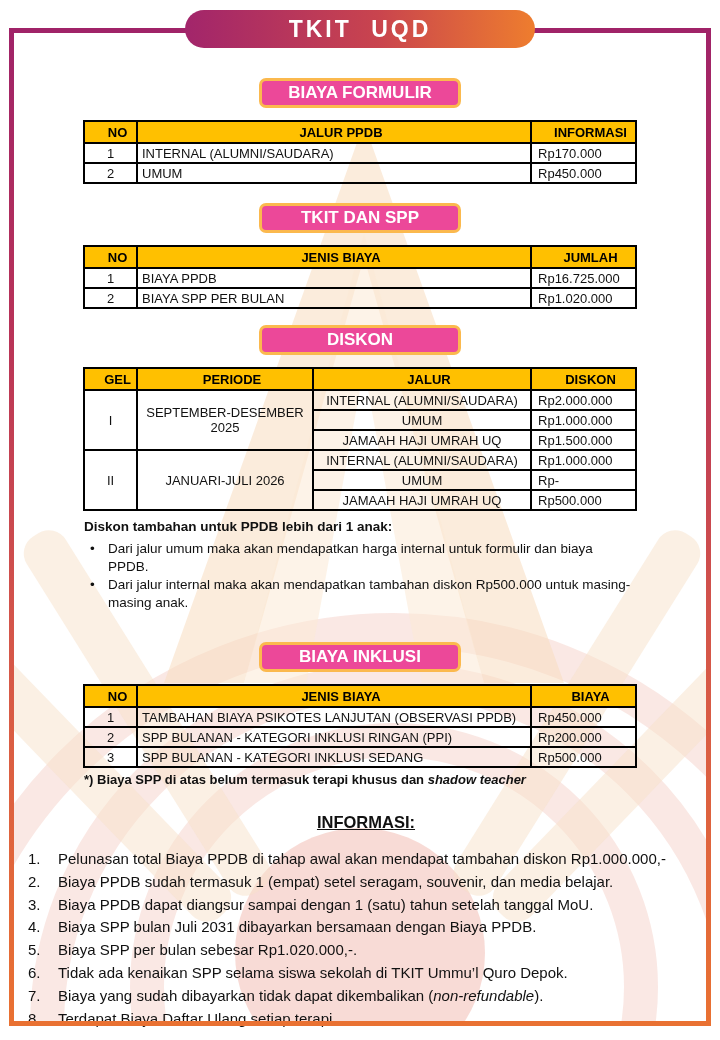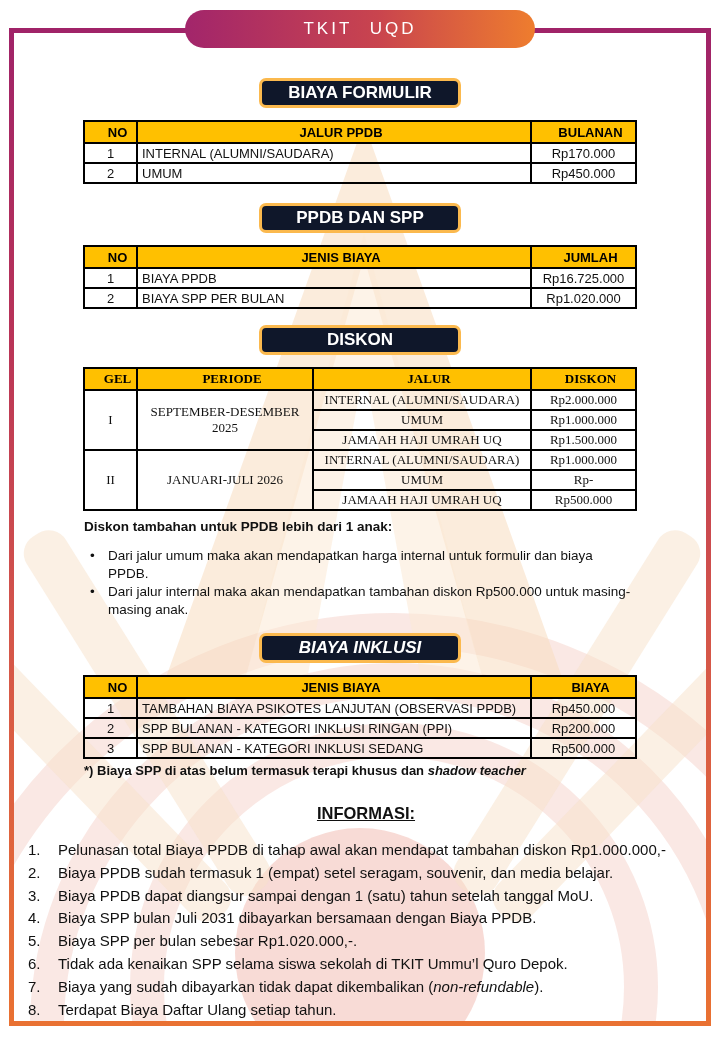--- a/index.html
+++ b/index.html
@@ -38,68 +38,68 @@
   .ring2{width:660px;height:660px;left:16px;top:630px;}
   .ring3{width:880px;height:880px;left:-94px;top:580px;}
   .disc{position:absolute;border-radius:50%;background:#F3BDB5;opacity:.55;width:250px;height:250px;left:221px;top:795px;}
 
   
   .pill{
     position:absolute;left:185px;top:10px;width:350px;height:38px;z-index:4;
     background:linear-gradient(to right,#A2256B 0%,#C9444E 55%,#EE7D2E 100%);
     border-radius:19px;display:flex;align-items:center;justify-content:center;
   }
-  .pill span{color:#fff;font-weight:normal;font-size:17px;letter-spacing:3px;word-spacing:10px;}
+  .pill span{color:#fff;font-weight:bold;font-size:23px;letter-spacing:3px;word-spacing:10px;}
 
   
   .content{position:absolute;left:0;top:0;width:720px;z-index:2;}
   .banner-wrap{display:flex;justify-content:center;}
   .banner{
     width:196px;padding:2px 0;text-align:center;
-    background:#0f172a;border:3px solid #FBB94E;border-radius:7px;
+    background:#ec4899;border:3px solid #FBB94E;border-radius:7px;
     color:#fff;font-weight:bold;font-size:17px;
   }
   table{border-collapse:collapse;margin:0 auto;width:552px;table-layout:fixed;}
   th,td{border:2px solid #000;font-size:13px;height:20px;padding:0 4px;box-sizing:border-box;}
   th{background:#FFC000;font-weight:bold;text-align:center;height:22px;color:#000;padding-left:18px;}
   td.no{text-align:center;}
   td.name{text-align:left;}
   td.center{text-align:center;}
   td.amt{padding:0 6px;}
-  .amt-in{display:flex;justify-content:center;align-items:center;}
+  .amt-in{display:flex;justify-content:flex-start;align-items:center;}
   .col-no{width:53px;}.col-name{width:394px;}.col-amt{width:105px;}
   .dk-gel{width:53px;}.dk-per{width:176px;}.dk-jal{width:218px;}.dk-amt{width:105px;}
   tr.sub td.jalur-sub{border-bottom:1px solid #ababab;}
   tr.sub td.amt{border-bottom:2px dotted #444;}
   tr.gend td{border-bottom:2px solid #000;}
 
   .notes{width:552px;margin:7px auto 0 auto;font-size:13.5px;line-height:18px;}
-  .notes .nh{font-weight:bold;margin-bottom:11px;}
+  .notes .nh{font-weight:bold;margin-bottom:4px;}
   .bullet-row{display:flex;}
   .bullet-row .b{width:18px;padding-left:6px;}
   .bullet-row .t{flex:1;}
 
   .footnote{width:552px;margin:4px auto 0 auto;font-size:13px;font-weight:bold;}
   .footnote .it{font-style:italic;}
 
   .informasi{margin:26px 0 0 28px;width:668px;}
   .informasi h2{font-size:16.5px;margin:0 0 16px 8px;text-decoration:underline;font-weight:bold;text-align:center;}
   .ilist{font-size:15px;}
   .item{display:flex;line-height:22.8px;}
   .item .n{width:30px;}
   .item .t{flex:1;}
   .item .it{font-style:italic;}
 
   .mt-banner1{margin-top:78px;}
   .mt-table1{margin-top:12px;}
   .mt-banner2{margin-top:19px;}
   .mt-table2{margin-top:12px;}
   .mt-banner3{margin-top:16px;}
-  .mt-table3{margin-top:12px;font-family:Liberation Serif, serif;}
-  .mt-banner4{margin-top:14px;font-style:italic;}
+  .mt-table3{margin-top:12px;}
+  .mt-banner4{margin-top:30px;}
   .mt-table4{margin-top:12px;}
 </style>
 </head>
 <body>
 
 <div class="page">
 
   <div class="watermark">
     <div class="ring ring3"></div>
     <div class="ring ring2"></div>
@@ -127,21 +127,21 @@
     <table class="mt-table1">
       <colgroup>
           <col class="col-no">
           <col class="col-name">
           <col class="col-amt">
         </colgroup>
       <tbody>
           <tr>
         <th>NO</th>
         <th>JALUR PPDB</th>
-        <th>BULANAN</th>
+        <th>INFORMASI</th>
       </tr>
       <tr>
         <td class="no">1</td>
         <td class="name">INTERNAL (ALUMNI/SAUDARA)</td>
         <td class="amt">
               <div class="amt-in">
                 <span>Rp</span>
                 <span>170.000</span>
               </div>
             </td>
@@ -153,21 +153,21 @@
               <div class="amt-in">
                 <span>Rp</span>
                 <span>450.000</span>
               </div>
             </td>
       </tr>
     </tbody>
       </table>
 
     <div class="banner-wrap mt-banner2">
-      <div class="banner">PPDB DAN SPP</div>
+      <div class="banner">TKIT DAN SPP</div>
     </div>
     <table class="mt-table2">
       <colgroup>
           <col class="col-no">
           <col class="col-name">
           <col class="col-amt">
         </colgroup>
       <tbody>
           <tr>
         <th>NO</th>
@@ -365,19 +365,19 @@
         <div class="item">
           <span class="n">6.</span>
           <span class="t">Tidak ada kenaikan SPP selama siswa sekolah di TKIT Ummu’l Quro Depok.</span>
         </div>
         <div class="item">
           <span class="n">7.</span>
           <span class="t"><span>Biaya yang sudah dibayarkan tidak dapat dikembalikan (</span><span class="it">non-refundable</span><span>).</span></span>
         </div>
         <div class="item">
           <span class="n">8.</span>
-          <span class="t">Terdapat Biaya Daftar Ulang setiap tahun.</span>
+          <span class="t">Terdapat Biaya Daftar Ulang setiap terapi.</span>
         </div>
       </div>
     </div>
 
   </div>
 </div>
 
 </body></html>

